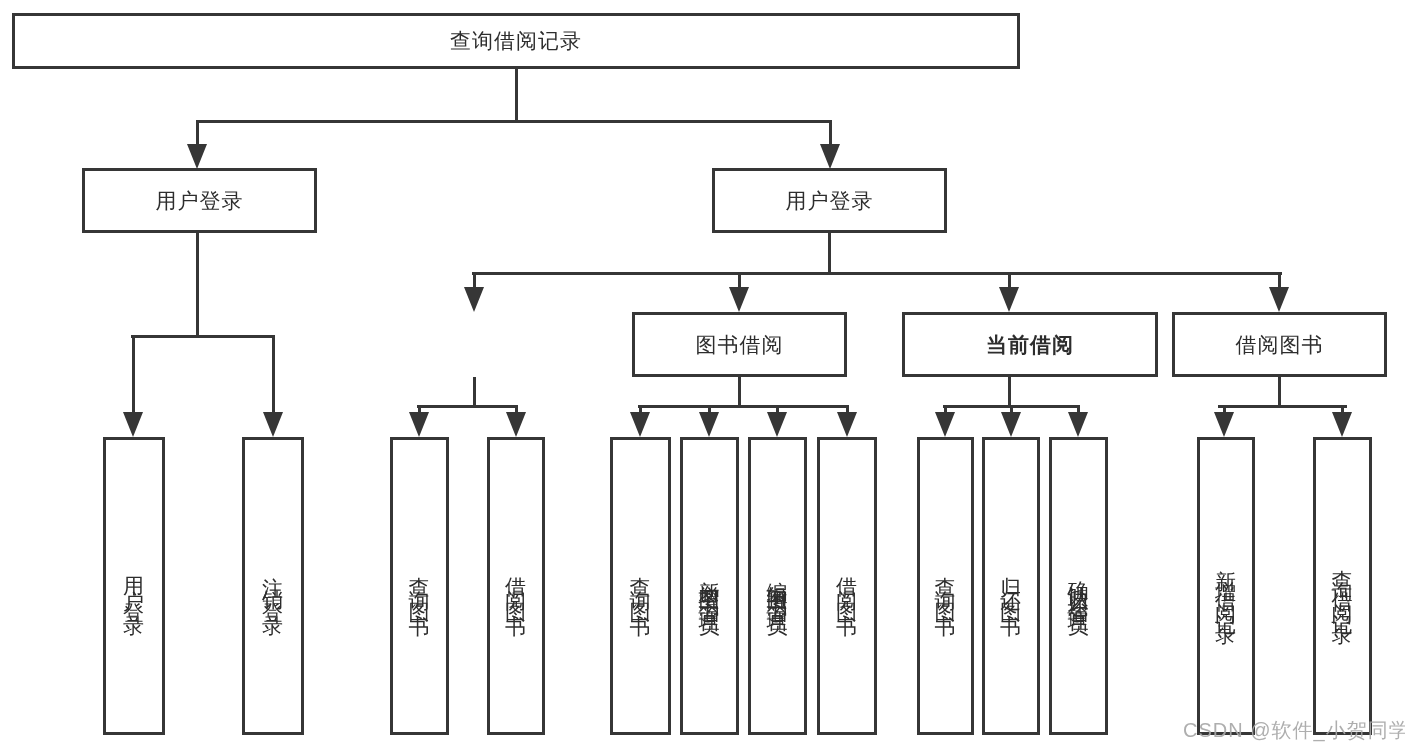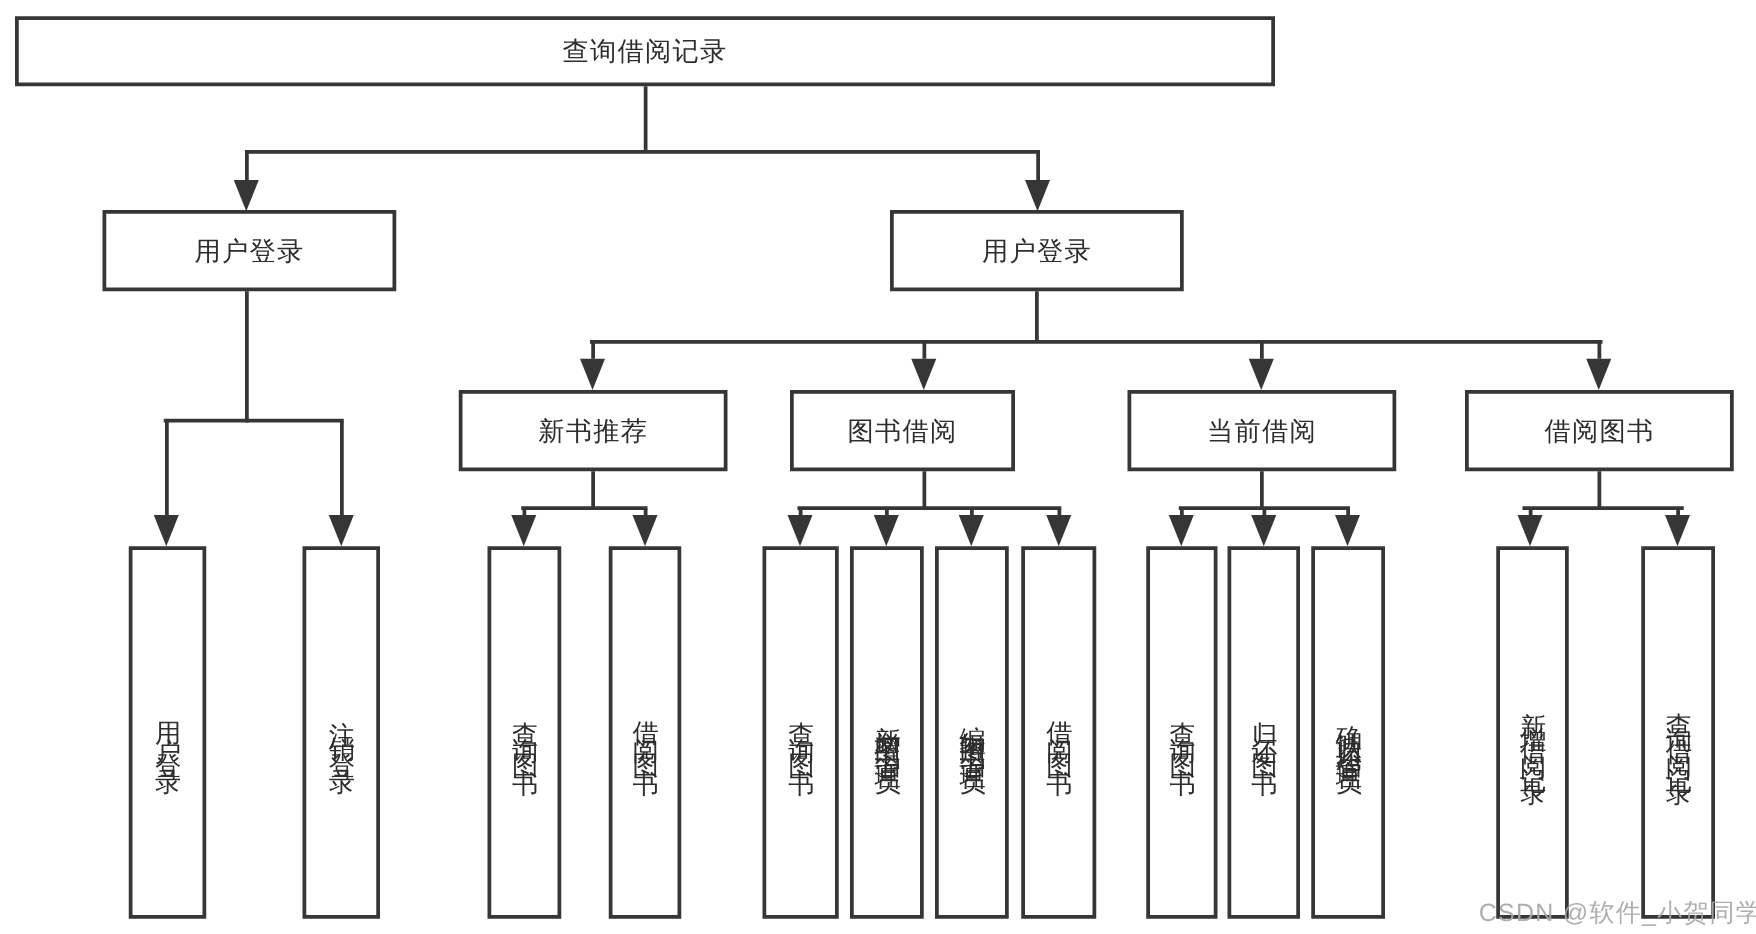--- a/index.html
+++ b/index.html
@@ -79,25 +79,24 @@
 <body>
 
 <div id="canvas">
 
   <div class="node" style="left:12px; top:13px; width:1008px; height:56px;">查询借阅记录</div>
 
   <div class="node" style="left:82px; top:168px; width:235px; height:65px;">用户登录</div>
 
   <div class="node" style="left:712px; top:168px; width:235px; height:65px;">用户登录</div>
 
-  <div class="node" style="left:367px; top:312px; width:215px; height:65px;">新书推荐</div>
-
-  <div class="node" style="left:632px; top:312px; width:180px; height:65px;">图书借阅</div>
-
-  <div class="node" style="left:902px; top:312px; width:215px; height:65px;">当前借阅</div>
+
+  <div class="node" style="left:632px; top:312px; width:215px; height:65px;">图书借阅</div>
+
+  <div class="node" style="left:902px; top:312px; width:256px; height:65px;font-weight:bold;">当前借阅</div>
 
   <div class="node" style="left:1172px; top:312px; width:215px; height:65px;">借阅图书</div>
 
   <div class="leaf leaf-short" style="left:103px; top:437px; width:62px; height:298px;">
     <span>用户登录</span>
   </div>
   <div class="leaf leaf-short" style="left:242px; top:437px; width:62px; height:298px;">
     <span>注销登录</span>
   </div>
 

